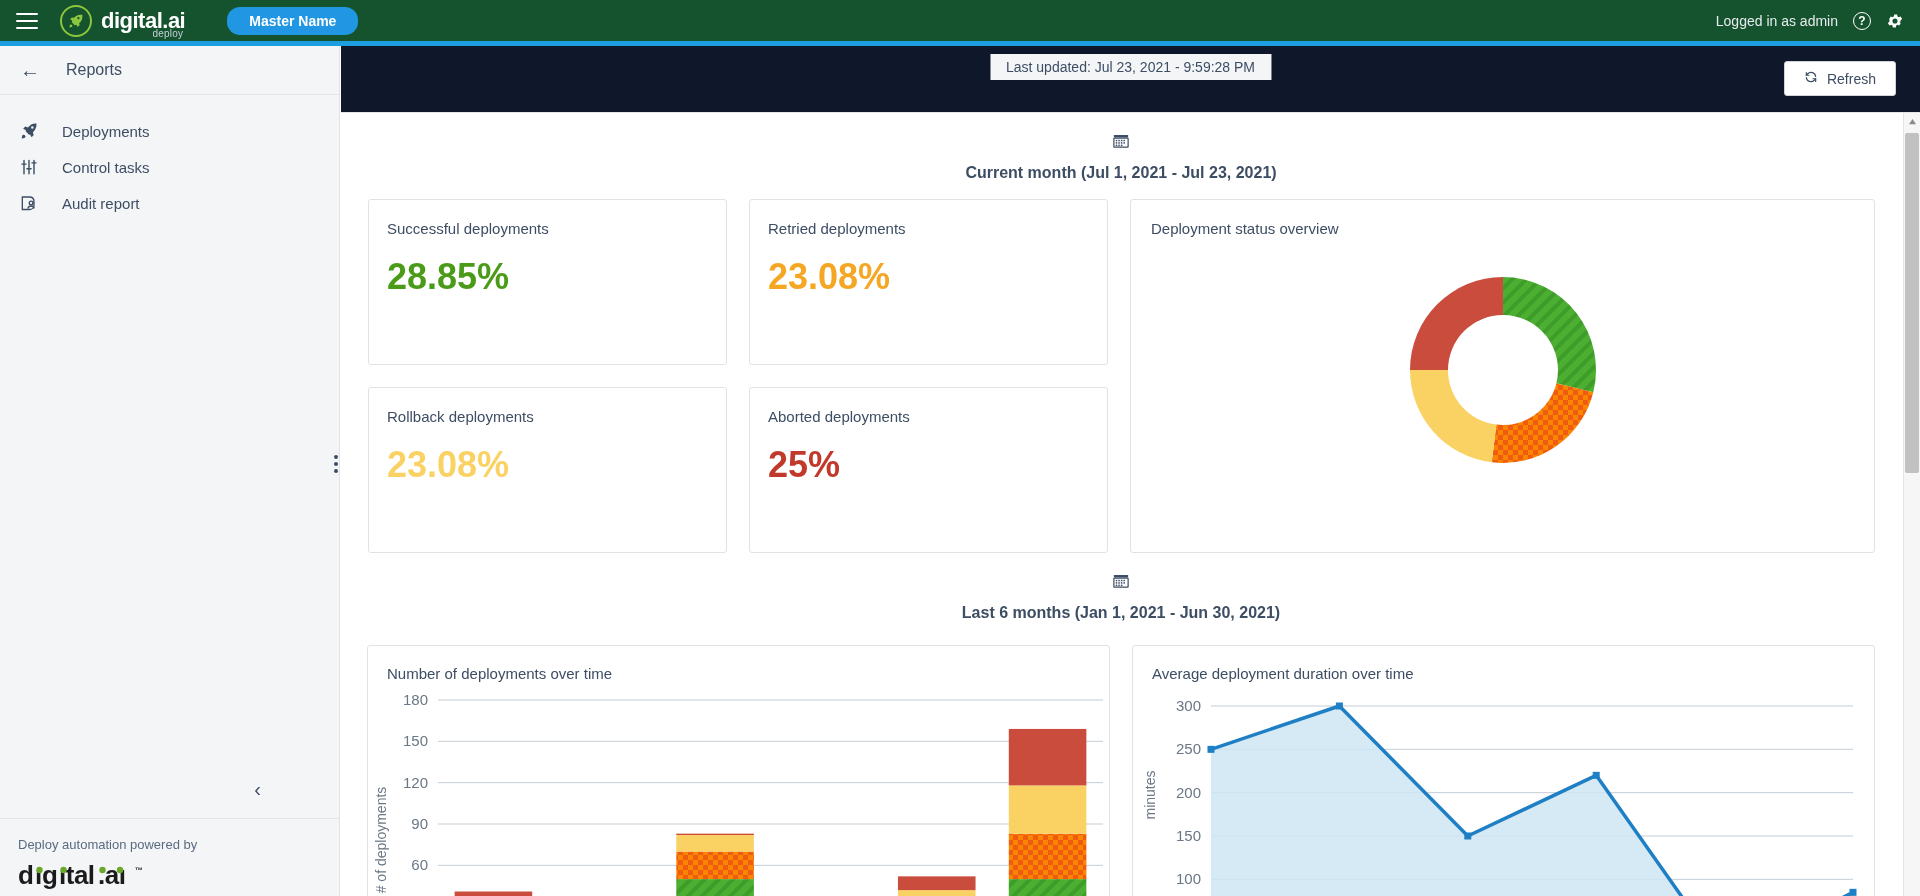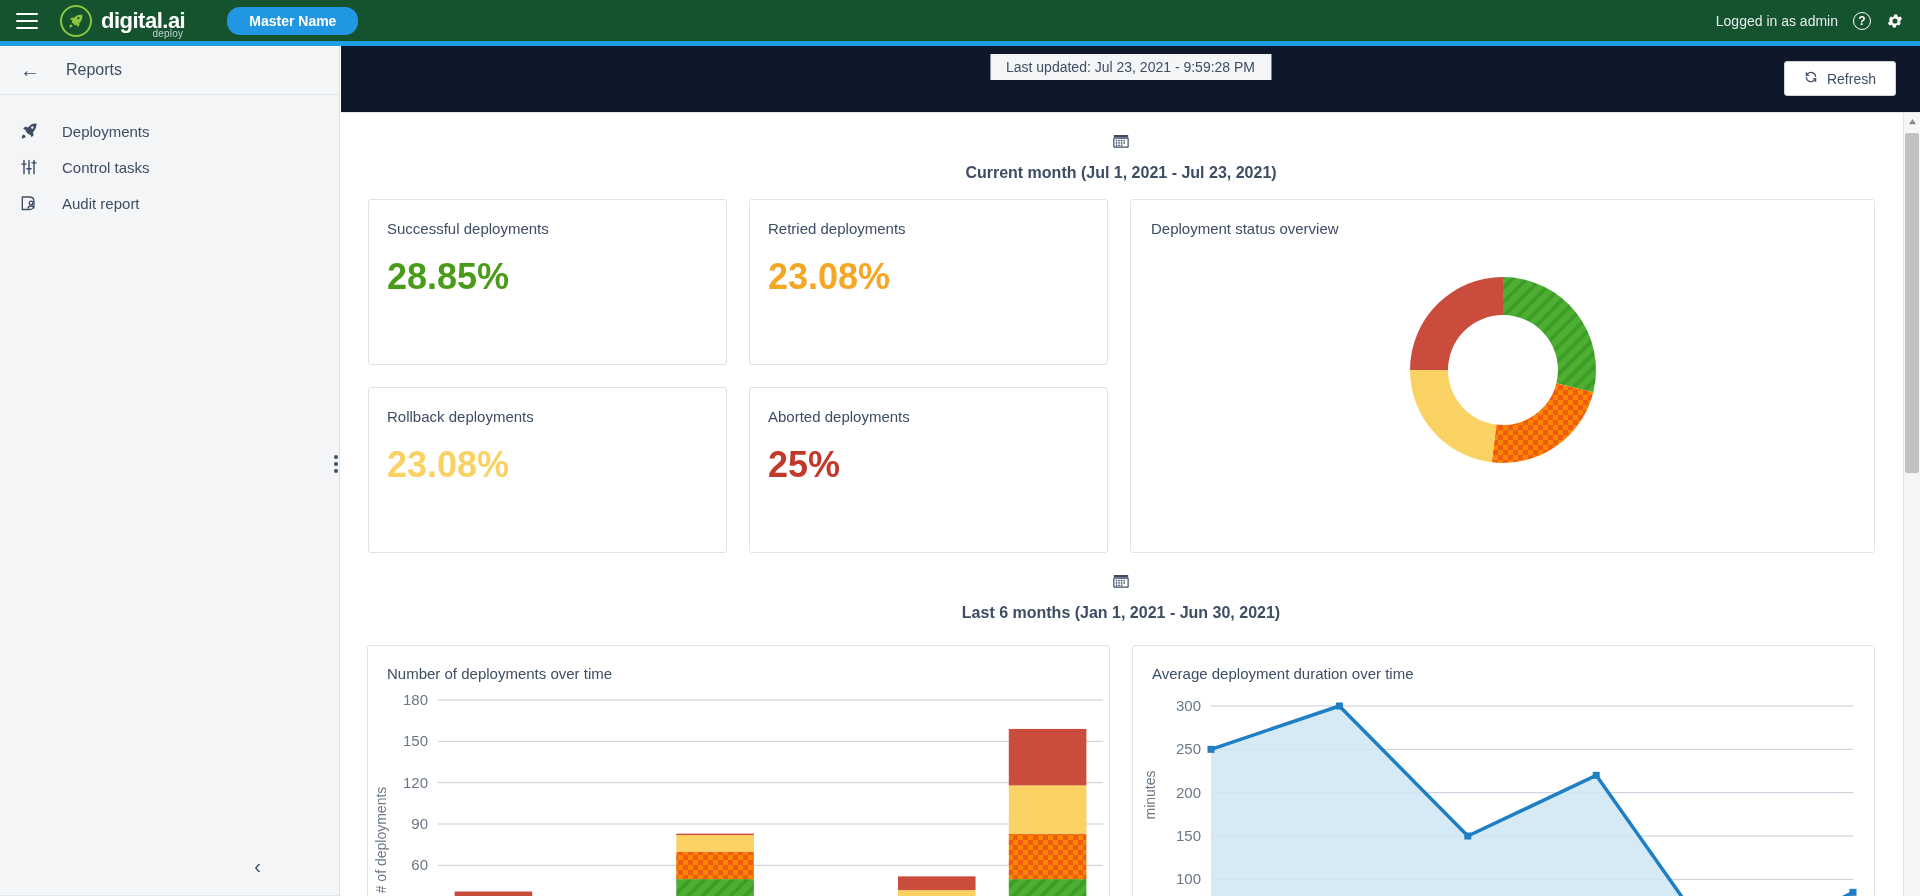--- a/index.html
+++ b/index.html
@@ -251,20 +251,37 @@
           </svg>
         </span>
         <span class="nav-label">Audit report</span>
       </div>
     </div>
 
     <div class="sidebar-collapse">
       <span class="chev-left">‹</span>
     </div>
 
+    <div class="sidebar-footer">
+      <div class="footer-text">Deploy automation powered by</div>
+      <div class="footer-logo">
+        <svg width="130" height="32" viewBox="0 0 130 32">
+          <text x="0" y="24" font-family="Liberation Sans, sans-serif" font-size="26" font-weight="bold" fill="#1b1b1b" letter-spacing="-0.5">d</text>
+          <text x="17" y="24" font-family="Liberation Sans, sans-serif" font-size="26" font-weight="bold" fill="#1b1b1b" letter-spacing="-0.5">ı</text>
+          <text x="24" y="24" font-family="Liberation Sans, sans-serif" font-size="26" font-weight="bold" fill="#1b1b1b" letter-spacing="-0.5">g</text>
+          <text x="41" y="24" font-family="Liberation Sans, sans-serif" font-size="26" font-weight="bold" fill="#1b1b1b" letter-spacing="-0.5">ıtal</text>
+          <text x="80" y="24" font-family="Liberation Sans, sans-serif" font-size="26" font-weight="bold" fill="#1b1b1b">.aı</text>
+          <circle cx="21.5" cy="10" r="3.2" fill="#6aa829"></circle>
+          <circle cx="45.5" cy="10" r="3.2" fill="#6aa829"></circle>
+          <circle cx="84.5" cy="10" r="3.2" fill="#6aa829"></circle>
+          <circle cx="102" cy="10" r="3.2" fill="#6aa829"></circle>
+          <text x="117" y="13" font-family="Liberation Sans, sans-serif" font-size="8" fill="#1b1b1b">™</text>
+        </svg>
+      </div>
+    </div>
   </div>
 
   <div class="drag-handle">
     <i></i>
       <i></i>
       <i></i>
   </div>
 
   <div class="main">
 

